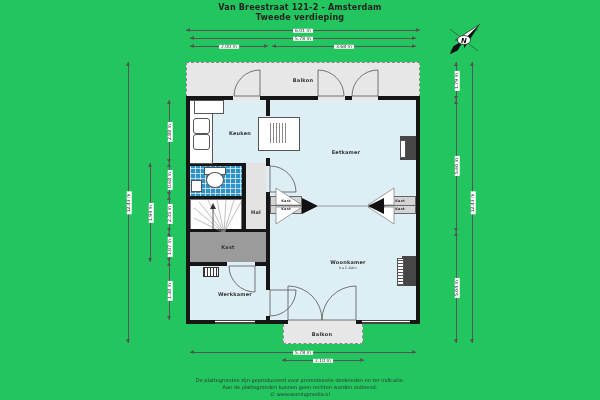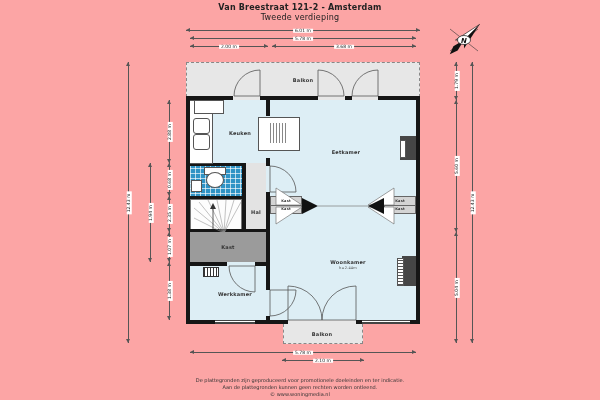--- a/index.html
+++ b/index.html
@@ -1,21 +1,21 @@
 <!DOCTYPE html>
 <html><head>
 <meta charset="utf-8">
 <style>
   html,body{margin:0;padding:0;background:#fff;}
-  .canvas{position:relative;width:600px;height:400px;background:#fca5a5;overflow:hidden;
+  .canvas{position:relative;width:600px;height:400px;background:#22c55e;overflow:hidden;
           font-family:"DejaVu Sans", sans-serif;color:#222;}
   
   .title{position:absolute;left:0;top:3px;width:100%;text-align:center;line-height:1.25;}
   .title .t1{font-size:8px;font-weight:bold;letter-spacing:.2px;}
-  .title .t2{font-size:8px;font-weight:normal;letter-spacing:.2px;}
+  .title .t2{font-size:8px;font-weight:bold;letter-spacing:.2px;}
   
   .dim-h{position:absolute;height:0;border-top:1px solid #555;}
   .dim-h::before,.dim-h::after{content:"";position:absolute;top:-3px;width:0;height:0;
       border-top:2.5px solid transparent;border-bottom:2.5px solid transparent;}
   .dim-h::before{left:0;border-right:4px solid #555;}
   .dim-h::after{right:0;border-left:4px solid #555;}
   .dim-h .dlbl{position:absolute;left:50%;top:-.5px;transform:translate(-50%,-50%);
       background:#fff;padding:0 2px;font-size:4.5px;line-height:1;white-space:nowrap;color:#222;}
   .dim-v{position:absolute;width:0;border-left:1px solid #555;}
   .dim-v::before,.dim-v::after{content:"";position:absolute;left:-3px;width:0;height:0;

